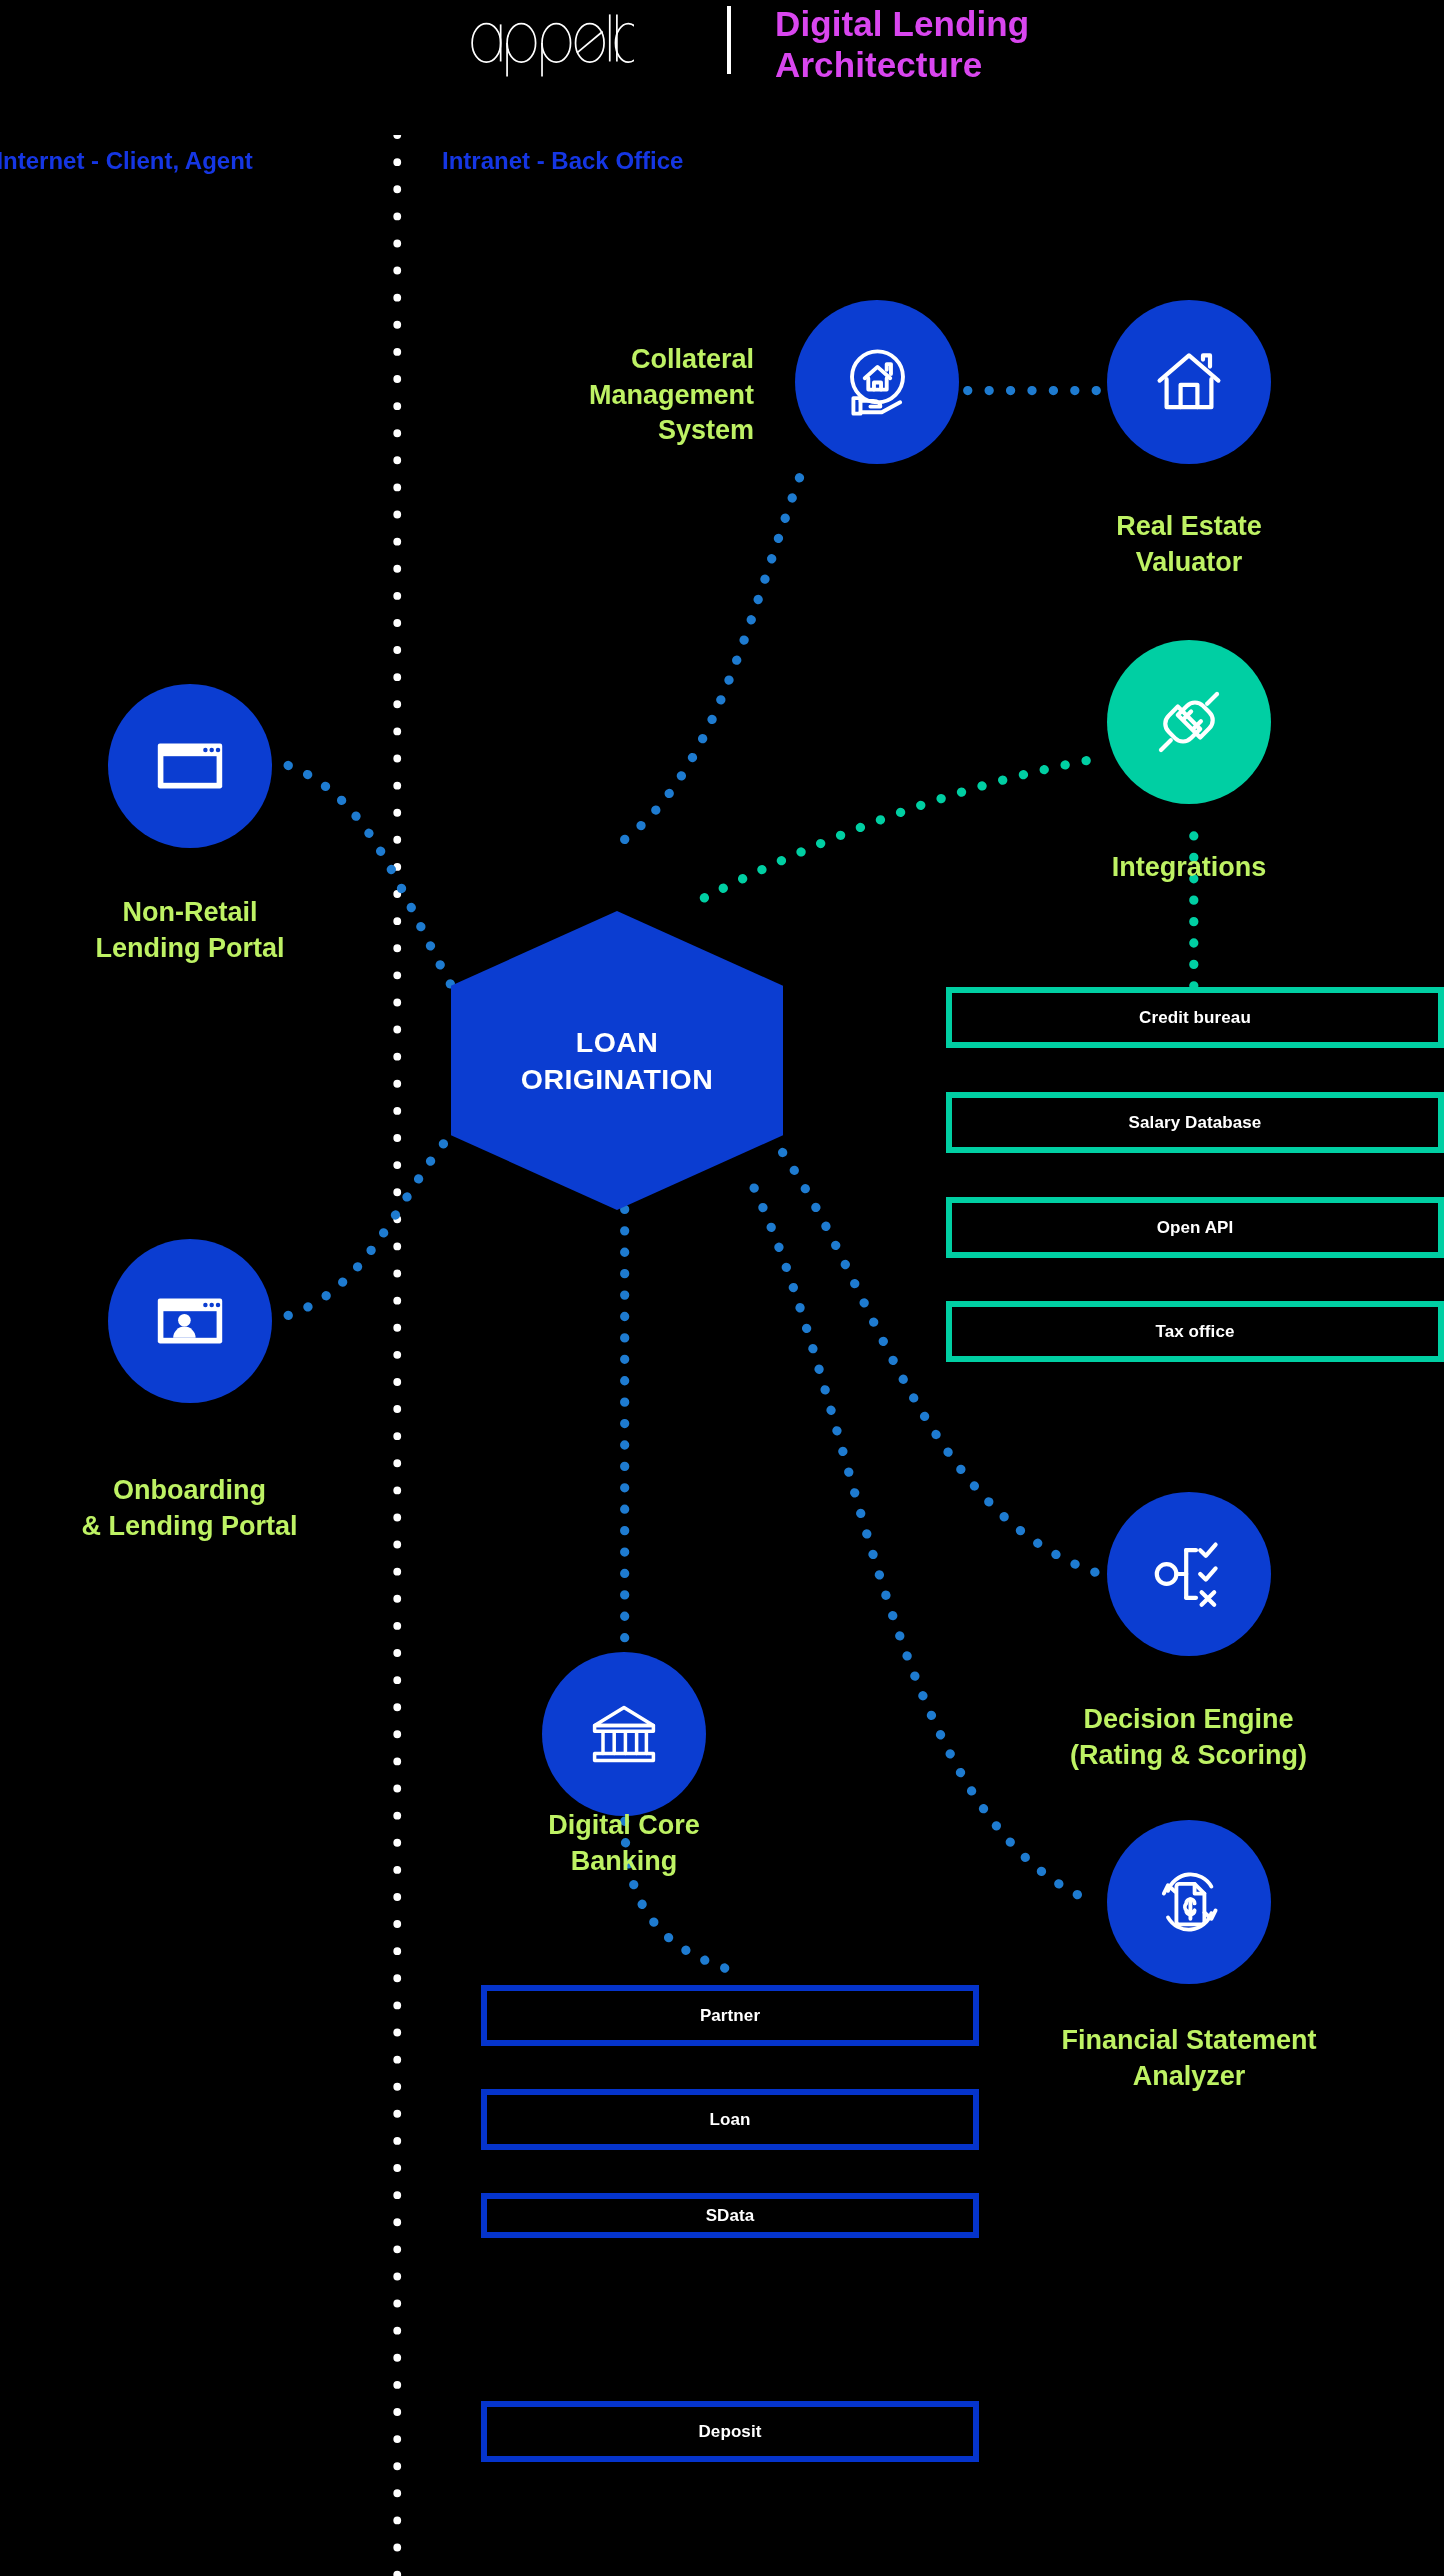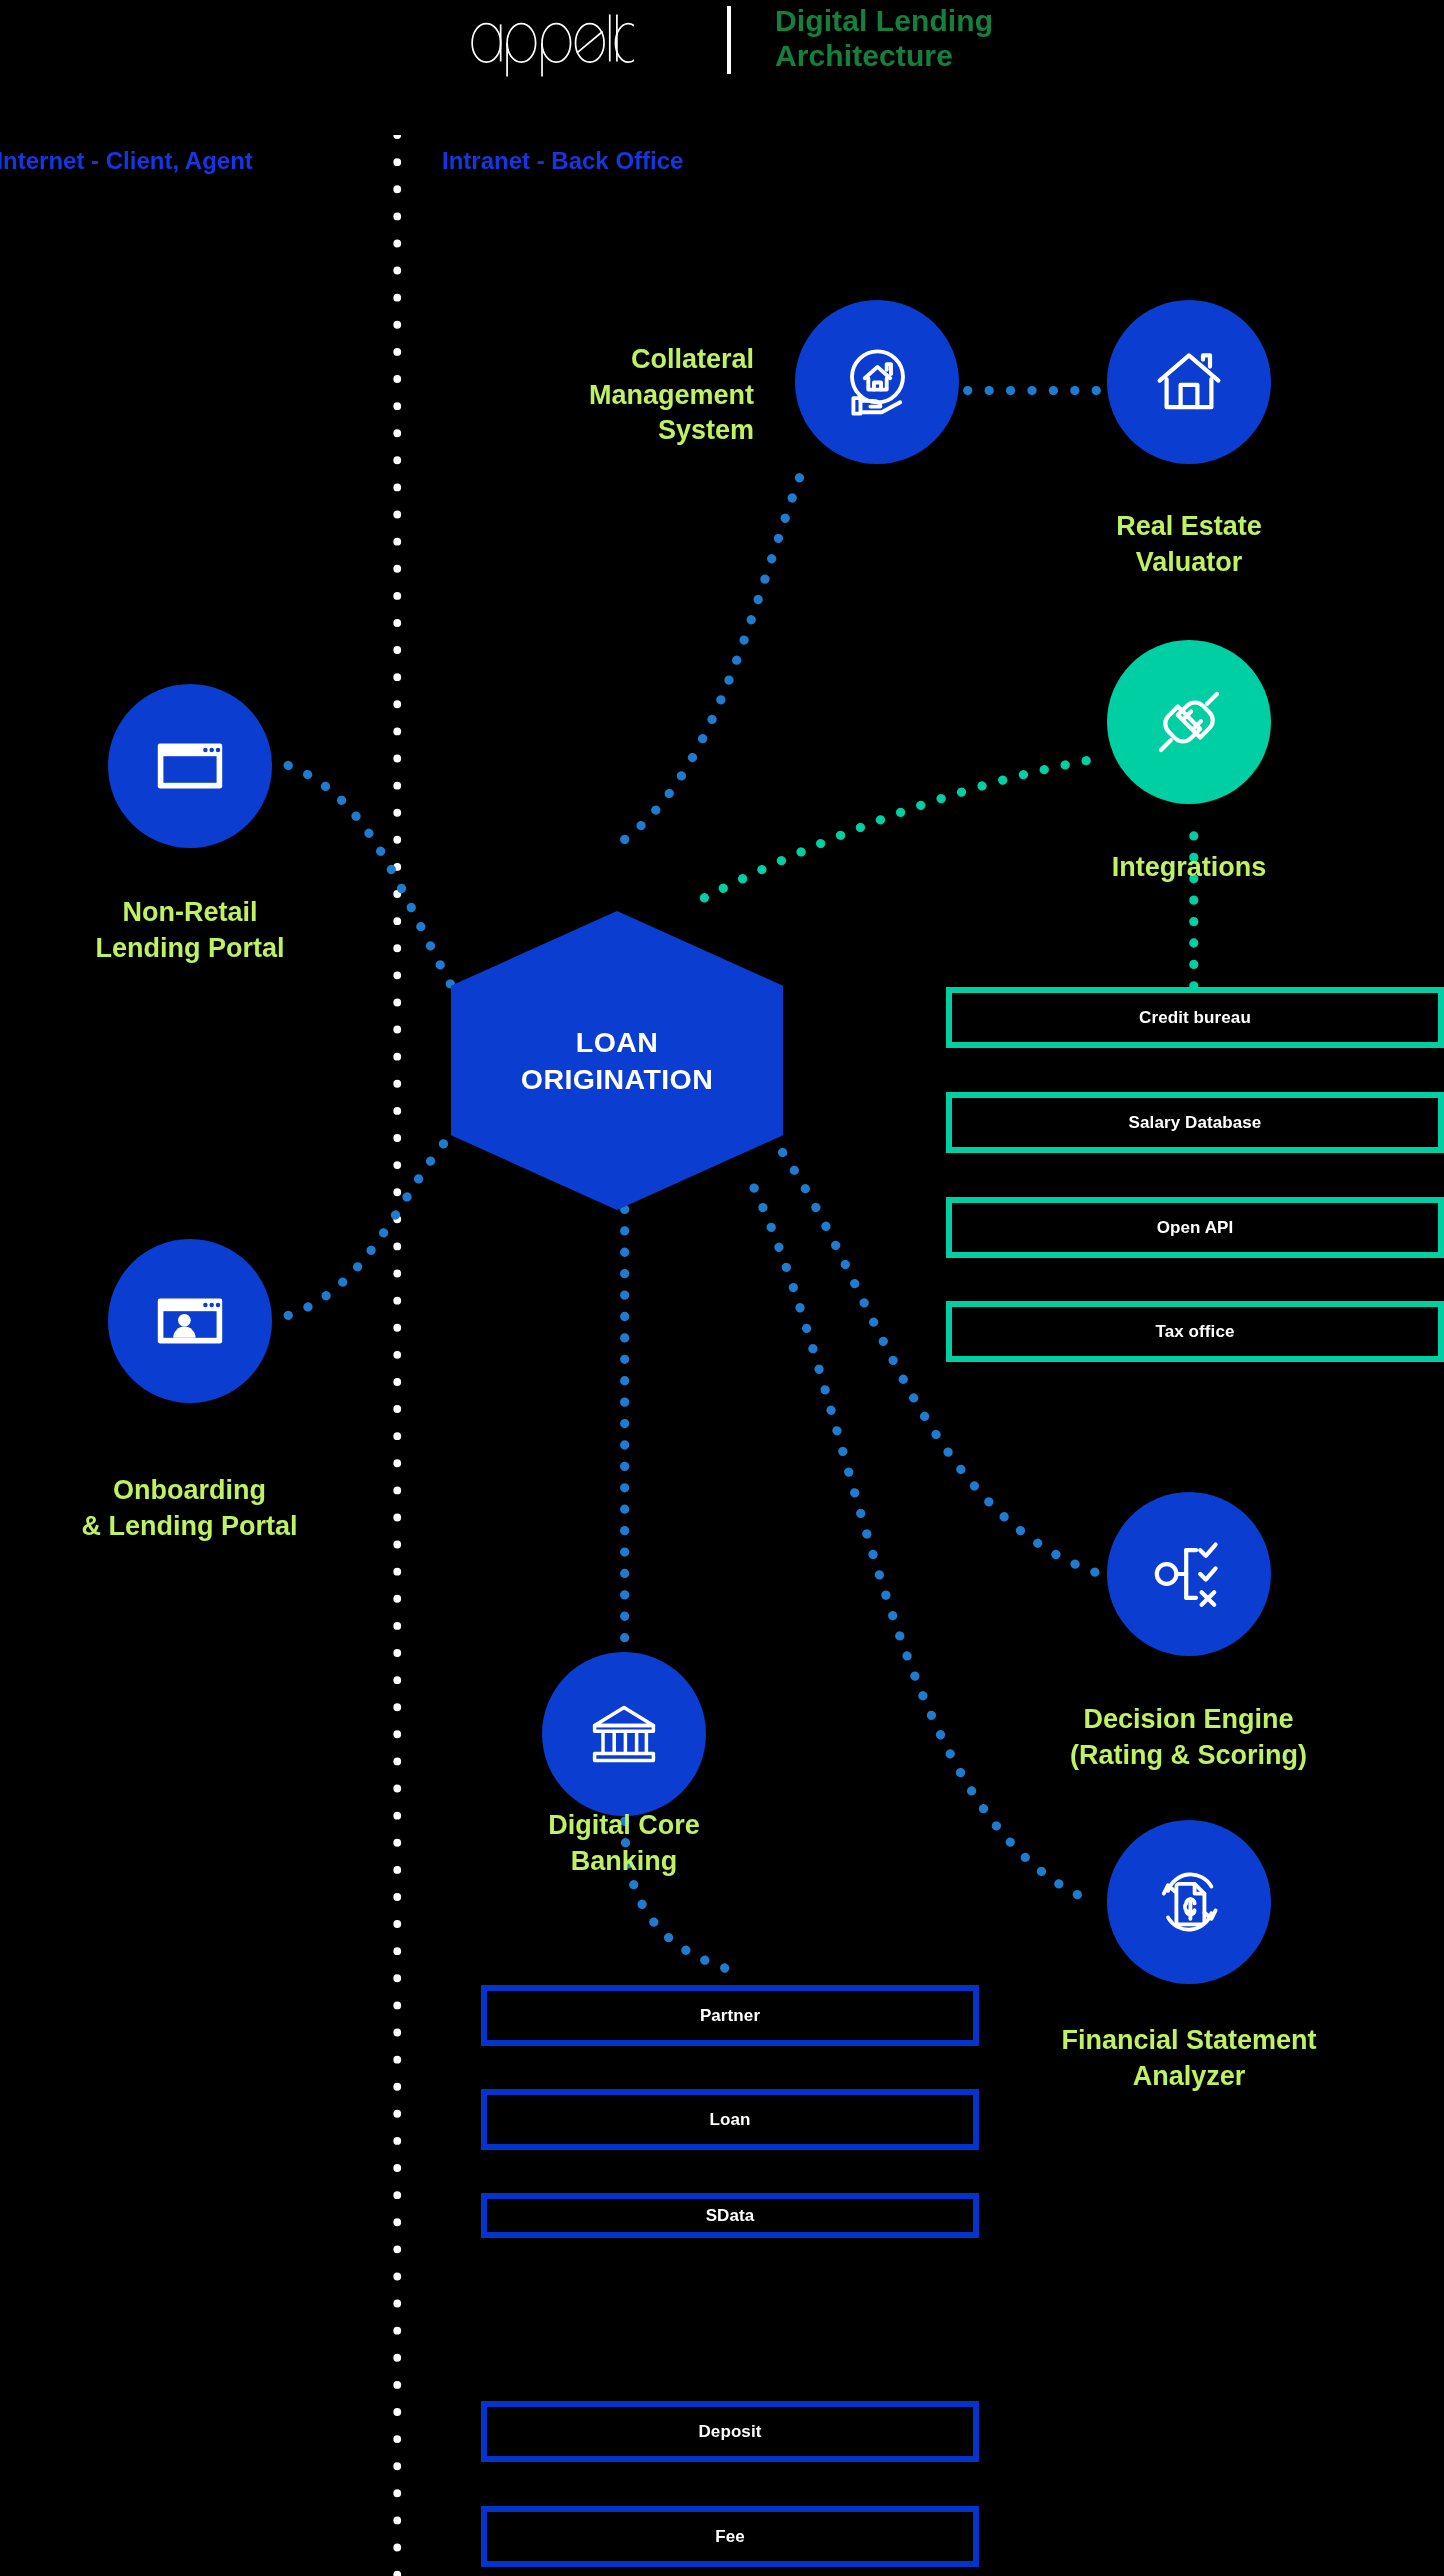--- a/index.html
+++ b/index.html
@@ -24,22 +24,22 @@
     position:absolute; left:470px; top:10px;
     width:164px; height:68px;
   }
   .logo-wrap svg{display:block;}
   .logo-divider{
     position:absolute; left:727px; top:5.7px;
     width:3.6px; height:68px; background:#ffffff;
   }
   .header-title{
     position:absolute; left:775px; top:4.3px;
-    font-size:30px; font-weight:bold; line-height:1.16;
-    letter-spacing:0.1px; color:#15803d; white-space:pre-line;
+    font-size:35px; font-weight:bold; line-height:1.16;
+    letter-spacing:0.1px; color:#d946ef; white-space:pre-line;
   }
 
   
   .zone-label{
     position:absolute;
     font-size:24px; font-weight:bold; color:#1536E3;
     white-space:nowrap;
   }
   #zone-left{ left:-3.6px; top:147px; }
   #zone-right{ left:442px; top:147px; }
@@ -317,18 +317,15 @@
   </div>
   <div class="obox obox-blue" style="left:481px; top:2089px; width:498px; height:61px;">
     <span>Loan</span>
   </div>
   <div class="obox obox-blue" style="left:481px; top:2193px; width:498px; height:45px;">
     <span>SData</span>
   </div>
   <div class="obox obox-blue" style="left:481px; top:2401px; width:498px; height:61px;">
     <span>Deposit</span>
   </div>
-  <div class="obox obox-blue" style="left:481px; top:2506px; width:498px; height:61px;">
-    <span>Fee</span>
-  </div>
 
 </div>
 
 
 </body></html>

